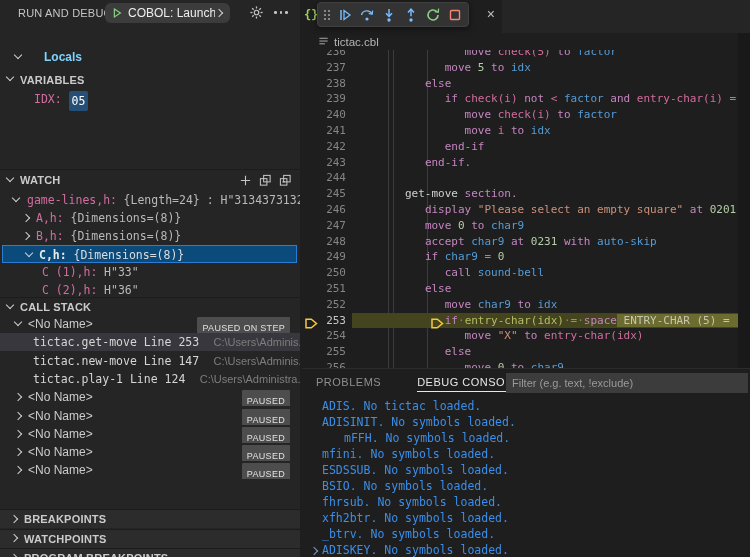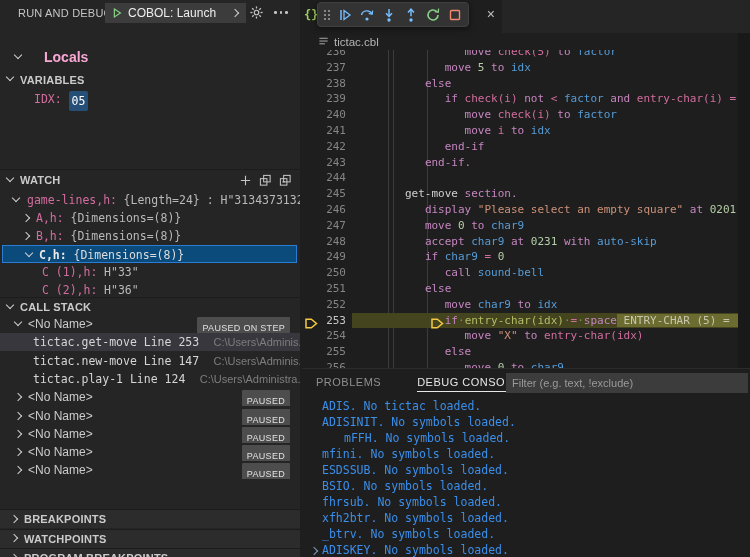--- a/index.html
+++ b/index.html
@@ -5,21 +5,21 @@
   html,body{margin:0;padding:0;background:#1e1e1e;}
   *{box-sizing:border-box;}
   #app{position:relative;width:750px;height:557px;overflow:hidden;background:#1e1e1e;
        font-family:"Liberation Sans",sans-serif;color:#cccccc;}
   .abs{position:absolute;}
 
   
   #sidebar{position:absolute;left:0;top:0;width:300px;height:557px;background:#252526;overflow:hidden;}
   .sb-top{position:absolute;left:0;top:0;width:300px;height:26px;}
   .sb-title{position:absolute;left:18px;top:7px;font-size:11px;color:#c5c5c5;letter-spacing:.2px;}
-  .launch{position:absolute;left:105px;top:3px;width:141px;height:20px;background:#3c3c3c;border-radius:0;
+  .launch{position:absolute;left:105px;top:3px;width:125px;height:20px;background:#3c3c3c;border-radius:6px;
           display:flex;align-items:center;padding:0 6px;cursor:pointer;}
   .launch-label{font-size:12px;color:#ededed;margin-left:5px;flex:1;white-space:nowrap;overflow:hidden;}
   .chev{display:inline-block;width:9px;height:9px;position:relative;flex:none;}
   .chev::before{content:"";position:absolute;left:1px;top:1px;width:5px;height:5px;
     border-right:1.2px solid #cfcfcf;border-bottom:1.2px solid #cfcfcf;transform:rotate(-45deg);}
   .chev.down::before{transform:rotate(45deg);top:-1px;}
   .sec-hdr{position:absolute;left:0;width:300px;height:19px;border-top:1px solid #1c1c1d;
            display:flex;align-items:center;cursor:pointer;background:#252526;z-index:3;}
   .sec-hdr .chev{margin-left:6px;}
   .sec-lbl{font-size:11px;font-weight:bold;color:#cbcbcb;margin-left:5px;letter-spacing:.2px;white-space:nowrap;}
@@ -128,21 +128,21 @@
           <i></i>
         </div>
     </div>
 
     <div class="sec-hdr flat" style="top:28px;">
       <span class="chev down"></span>
       <span class="sec-lbl">VARIABLES</span>
     </div>
     <div class="trow" style="top:48px;">
       <span class="chev down" style="left:14px;"></span>
-      <span style="position:absolute;left:28px;font-size:14px;font-weight:bold;color:#f9a8d4;padding-left:16px;">Locals</span>
+      <span style="position:absolute;left:28px;font-size:12px;font-weight:bold;color:#7dd3fc;padding-left:16px;">Locals</span>
     </div>
     <div>
         <div class="trow" style="top: 68px;">
           <span class="vname" style="position: absolute; left: 34px;">ENTRY-CHAR (5):</span>
         </div>
         <div class="trow" style="top: 90px;">
           <span class="vname" style="position: absolute; left: 34px;">IDX:</span>
           <span class="vval hl" style="position: absolute; left: 68.5px; top: 1px;">05</span>
         </div>
       </div>

